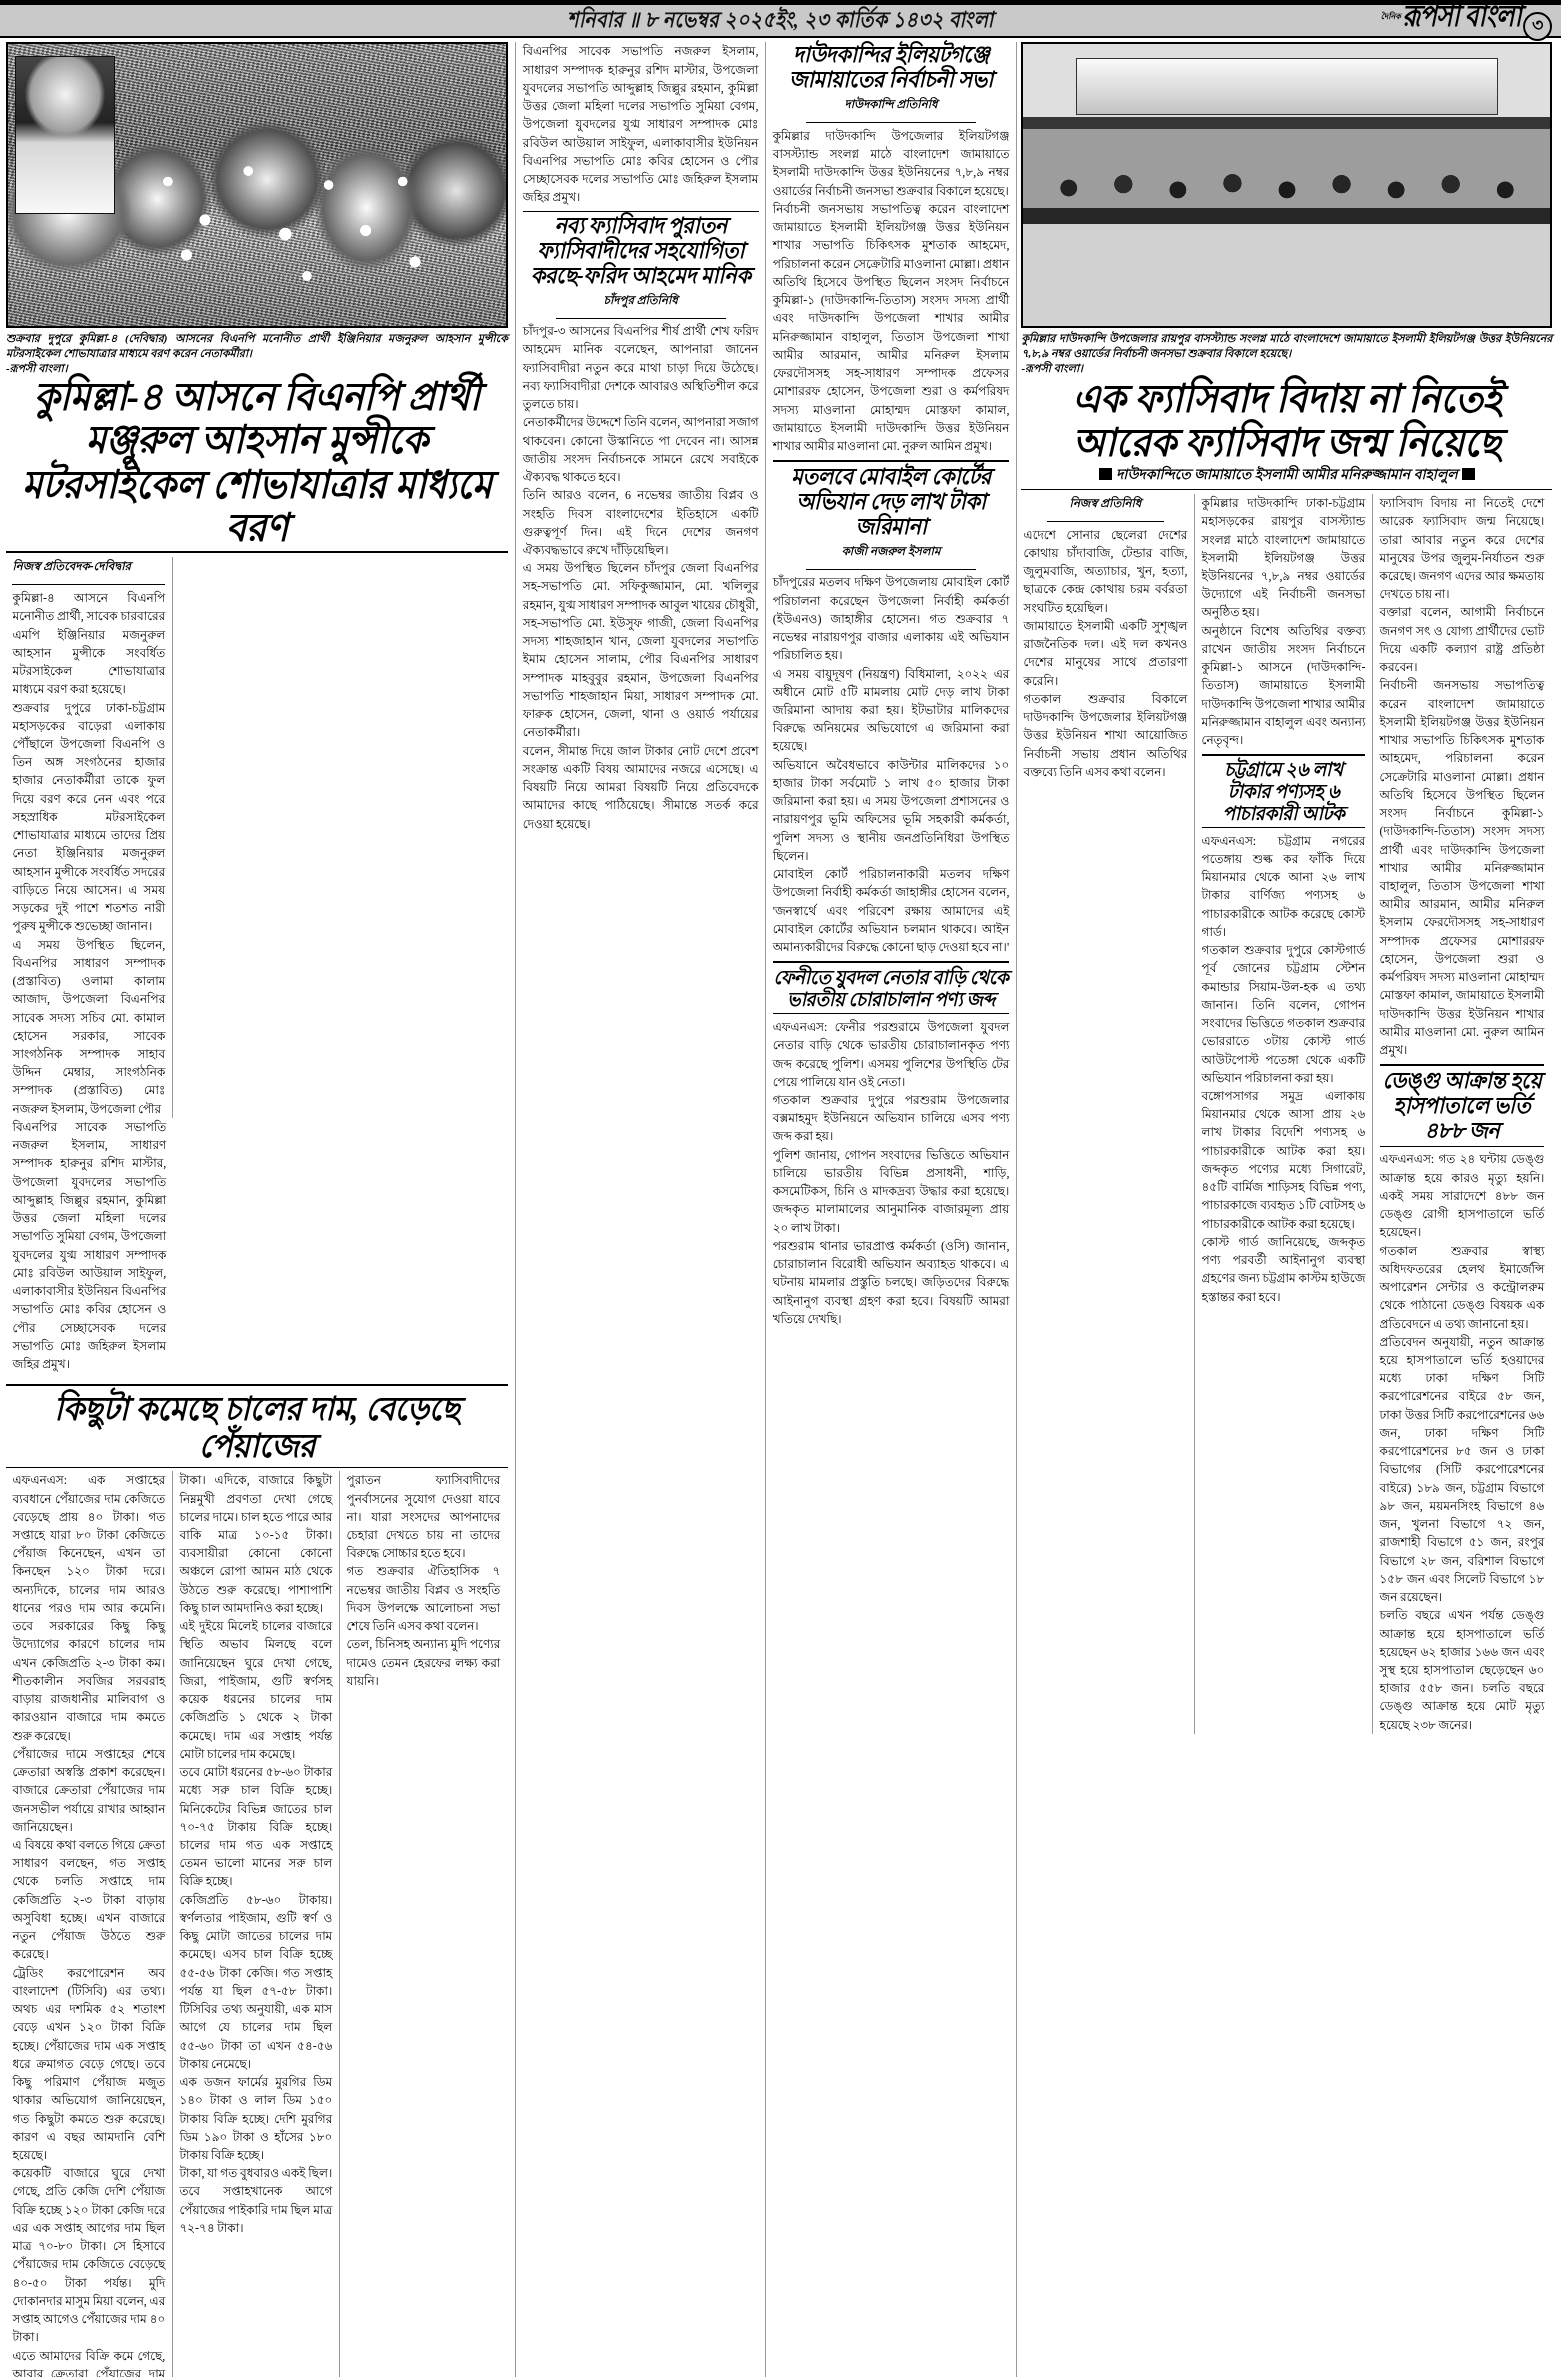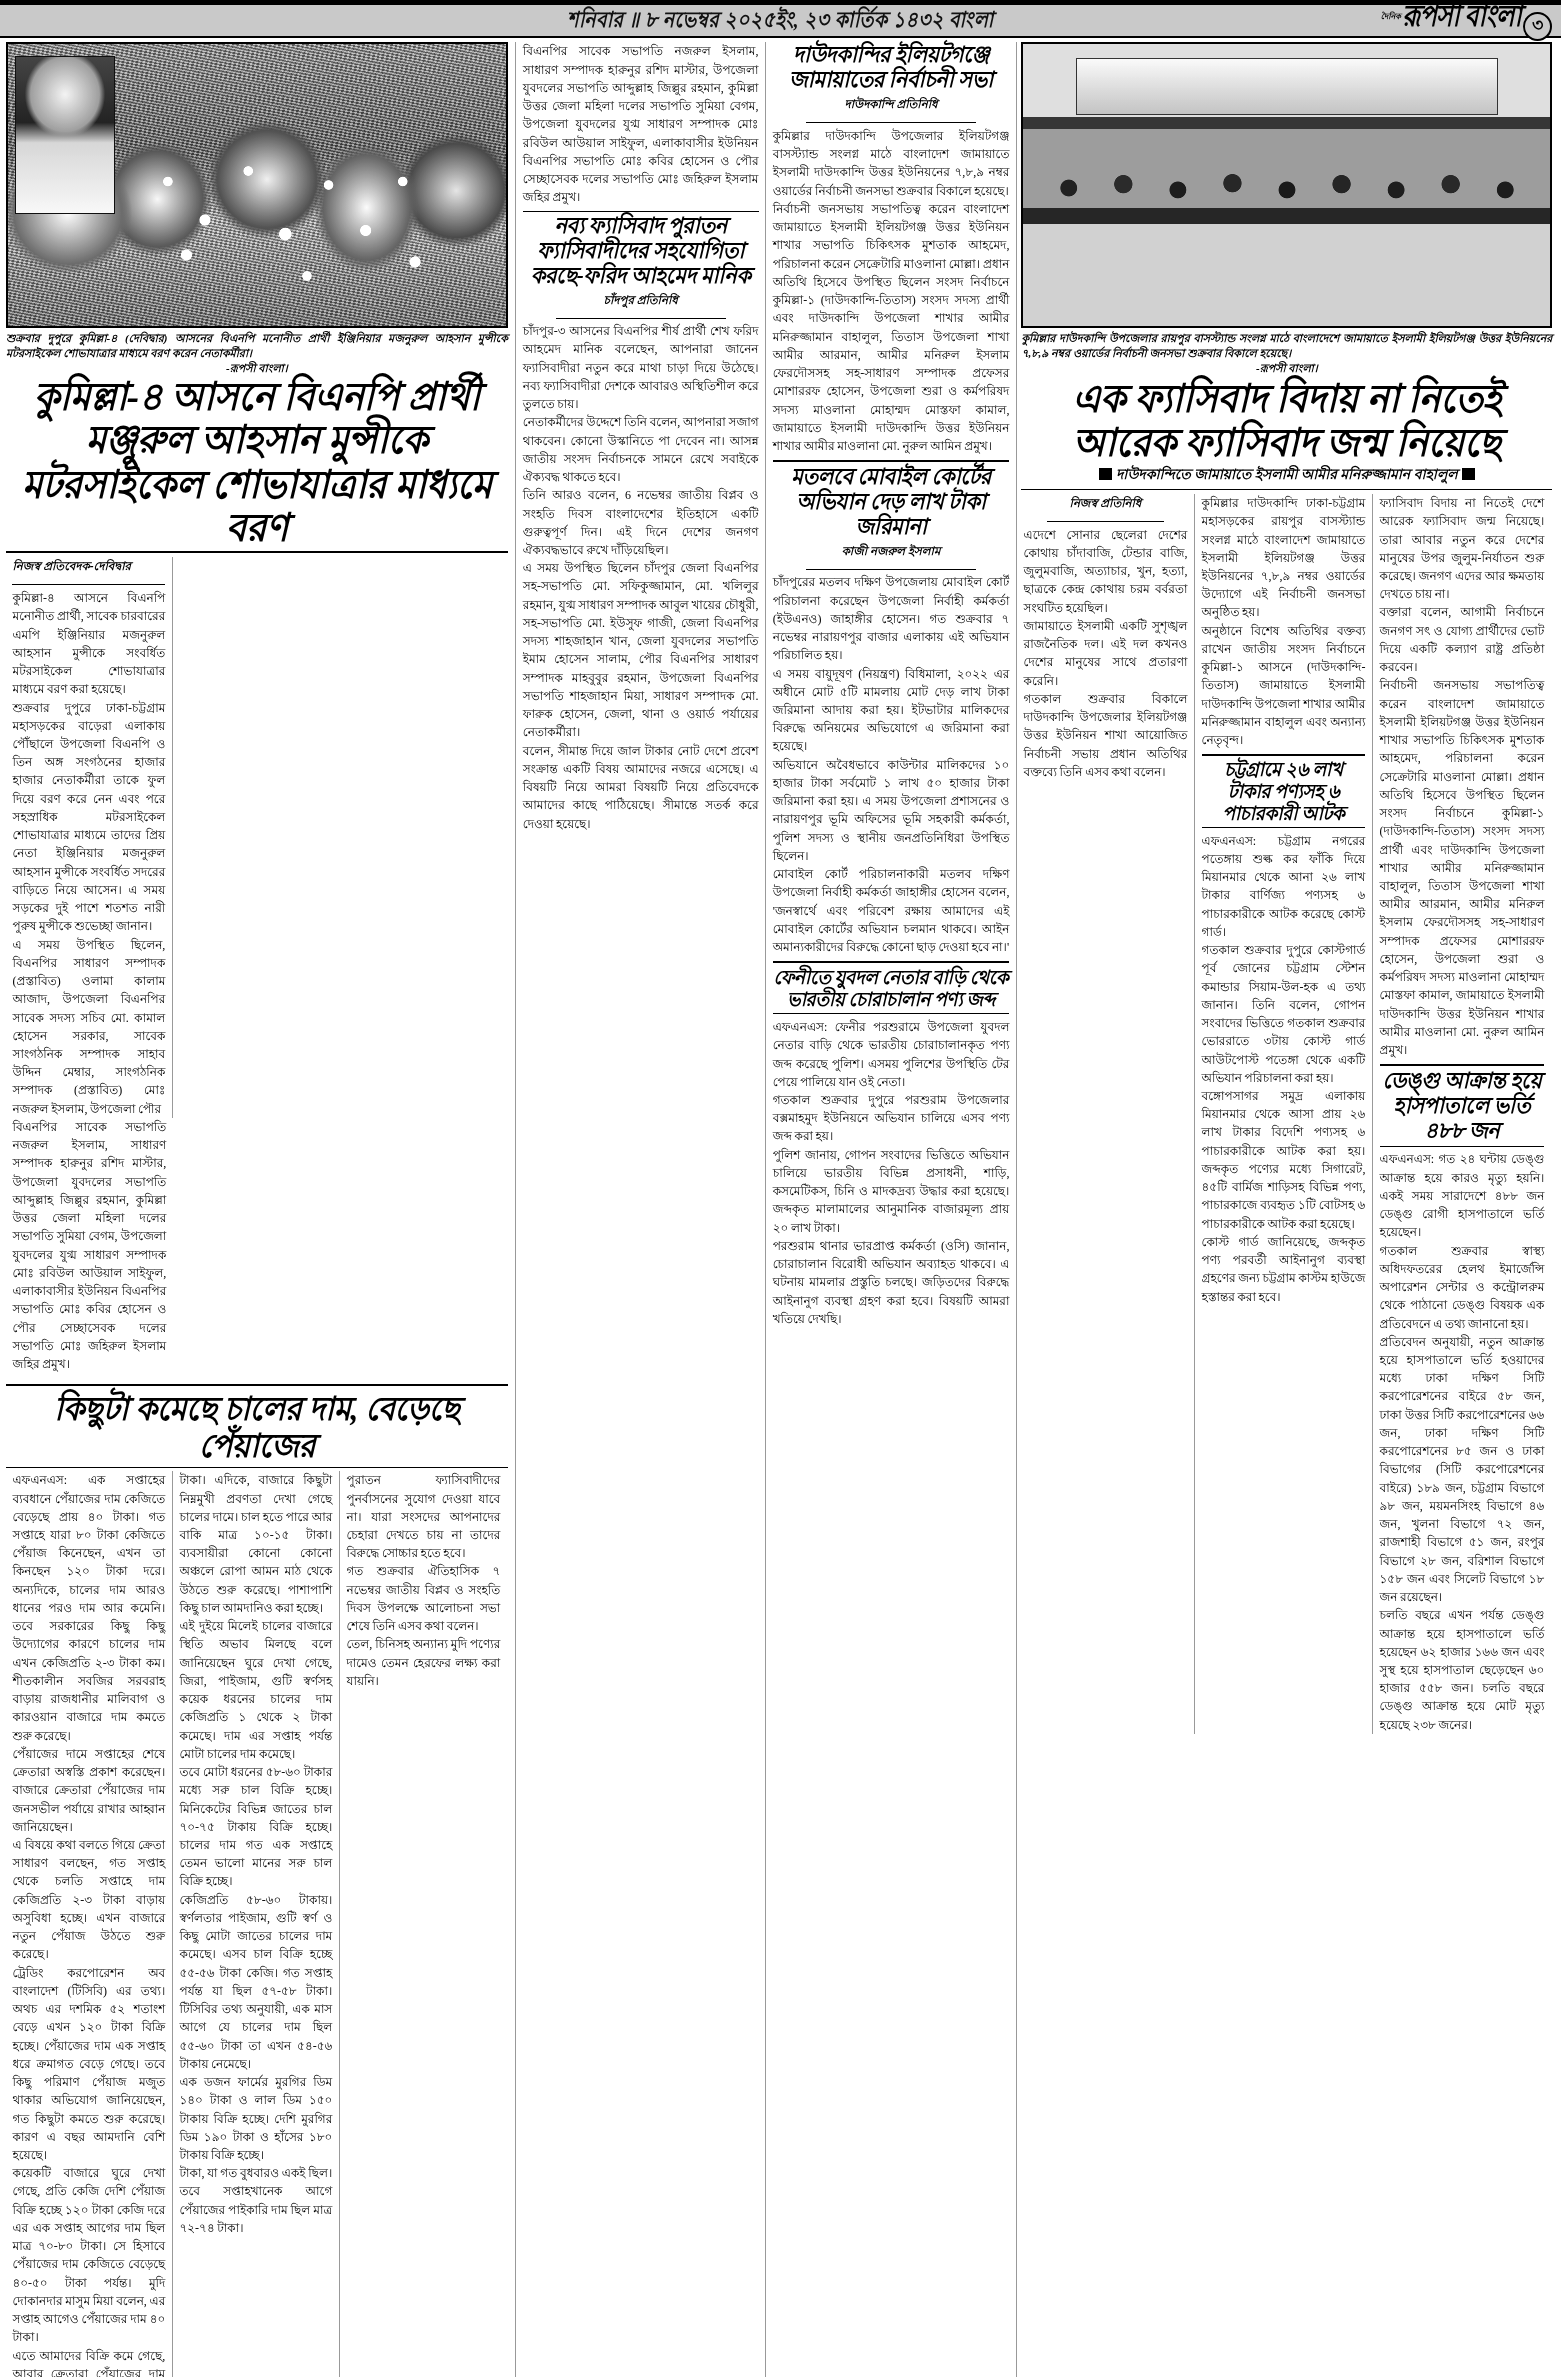--- a/index.html
+++ b/index.html
@@ -143,21 +143,21 @@
   .body p { margin: 0; text-indent: 0; }
 
   .caption {
     font-size: 11px;
     font-style: italic;
     font-weight: bold;
     line-height: 1.35;
     text-align: justify;
     margin: 2.9px 0 4.4px 0;
   }
-  .credit { text-align: center; display: block; }
+  .credit { text-align: left; display: block; }
 
   .rule-thick { border-top: 2.2px solid #000; margin: 5.1px 0 4.4px 0; }
   .rule-thin  { border-top: 0.7px solid #000; margin: 4.4px 0 3.7px 0; }
 
   
   .photo {
     border: 2.2px solid #000;
     position: relative;
     overflow: hidden;
     background: #8c8c8c;

